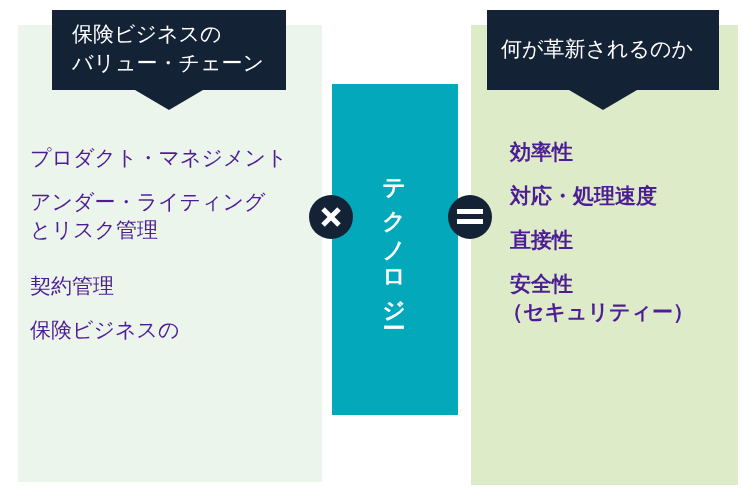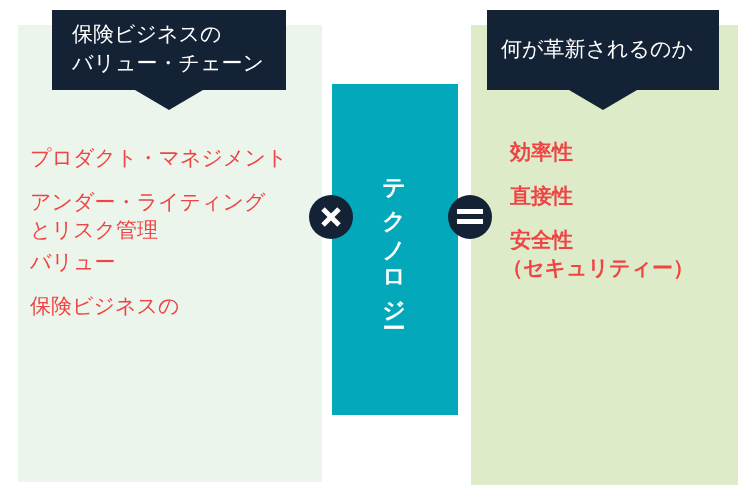--- a/index.html
+++ b/index.html
@@ -9,21 +9,21 @@
   .panel-left { left:18px; top:25px; width:304px; height:457px; background:#ecf5ec; }
   .panel-right { left:471px; top:25px; width:267px; height:460px; background:#deebc9; }
   .header { position:absolute; background:#142236; color:#ffffff; font-size:21px; line-height:29px;
             box-sizing:border-box; }
   .header-left { left:52px; top:10px; width:234px; height:80px; padding:10px 0 0 20px; }
   .header-right { left:487px; top:10px; width:232px; height:80px; padding:25px 0 0 14px; font-size:21px; }
   .pointer { position:absolute; width:0; height:0; border-left:34px solid transparent;
              border-right:34px solid transparent; border-top:20px solid #142236; }
   .pointer-left { left:135px; top:90px; }
   .pointer-right { left:569px; top:90px; }
-  .list { position:absolute; margin:0; padding:0; list-style:none; color:#ef4444; font-size:21px; }
+  .list { position:absolute; margin:0; padding:0; list-style:none; color:#4c1d95; font-size:21px; }
   .list-left { left:30px; top:144px; }
   .list-left li { line-height:28px; margin-bottom:16px; }
   .list-right { left:510px; top:138px;font-weight:bold; }
   .list-right li { line-height:28px; margin-bottom:16px; }
   .tech-box { position:absolute; left:332px; top:84px; width:126px; height:331px; background:#04a8bb; }
   .tech-label { position:absolute; left:50%; top:80px; transform:translateX(-50%);
                 color:#ffffff; font-size:23px; font-weight:bold; writing-mode:vertical-rl;
                 letter-spacing:4px; }
   .op { position:absolute; width:44px; height:44px; border-radius:50%; background:#142236; }
   .op-times { left:309px; top:195px; }
@@ -37,25 +37,25 @@
 <div class="panel panel-right"></div>
 
 <div class="header header-left">
   <div>保険ビジネスの</div>
   <div>バリュー・チェーン</div>
 </div>
 <div class="pointer pointer-left"></div>
 
 <ul class="list list-left">
   <li>プロダクト・マネジメント</li>
-  <li style="margin-bottom:4px;">
+  <li style="margin-bottom:28px;">
     <div>アンダー・ライティング</div>
     <div>とリスク管理</div>
   </li>
-  <li>バリュー</li>
+  <li>契約管理</li>
   <li>保険ビジネスの</li>
 </ul>
 
 <div class="tech-box">
   <div class="tech-label">テクノロジー</div>
 </div>
 
 <div class="op op-times">
   <svg width="44" height="44" viewBox="0 0 44 44">
     <line x1="14" y1="14" x2="30" y2="30" stroke="#ffffff" stroke-width="5"></line>
@@ -68,18 +68,19 @@
     <rect x="9" y="14" width="26" height="5" fill="#ffffff"></rect>
     <rect x="9" y="24" width="26" height="5" fill="#ffffff"></rect>
   </svg>
 </div>
 
 <div class="header header-right">何が革新されるのか</div>
 <div class="pointer pointer-right"></div>
 
 <ul class="list list-right">
   <li>効率性</li>
+  <li>対応・処理速度</li>
   <li>直接性</li>
   <li>
     <div>安全性</div>
     <div style="margin-left:-8px;">（セキュリティー）</div>
   </li>
 </ul>
 
 </body></html>

